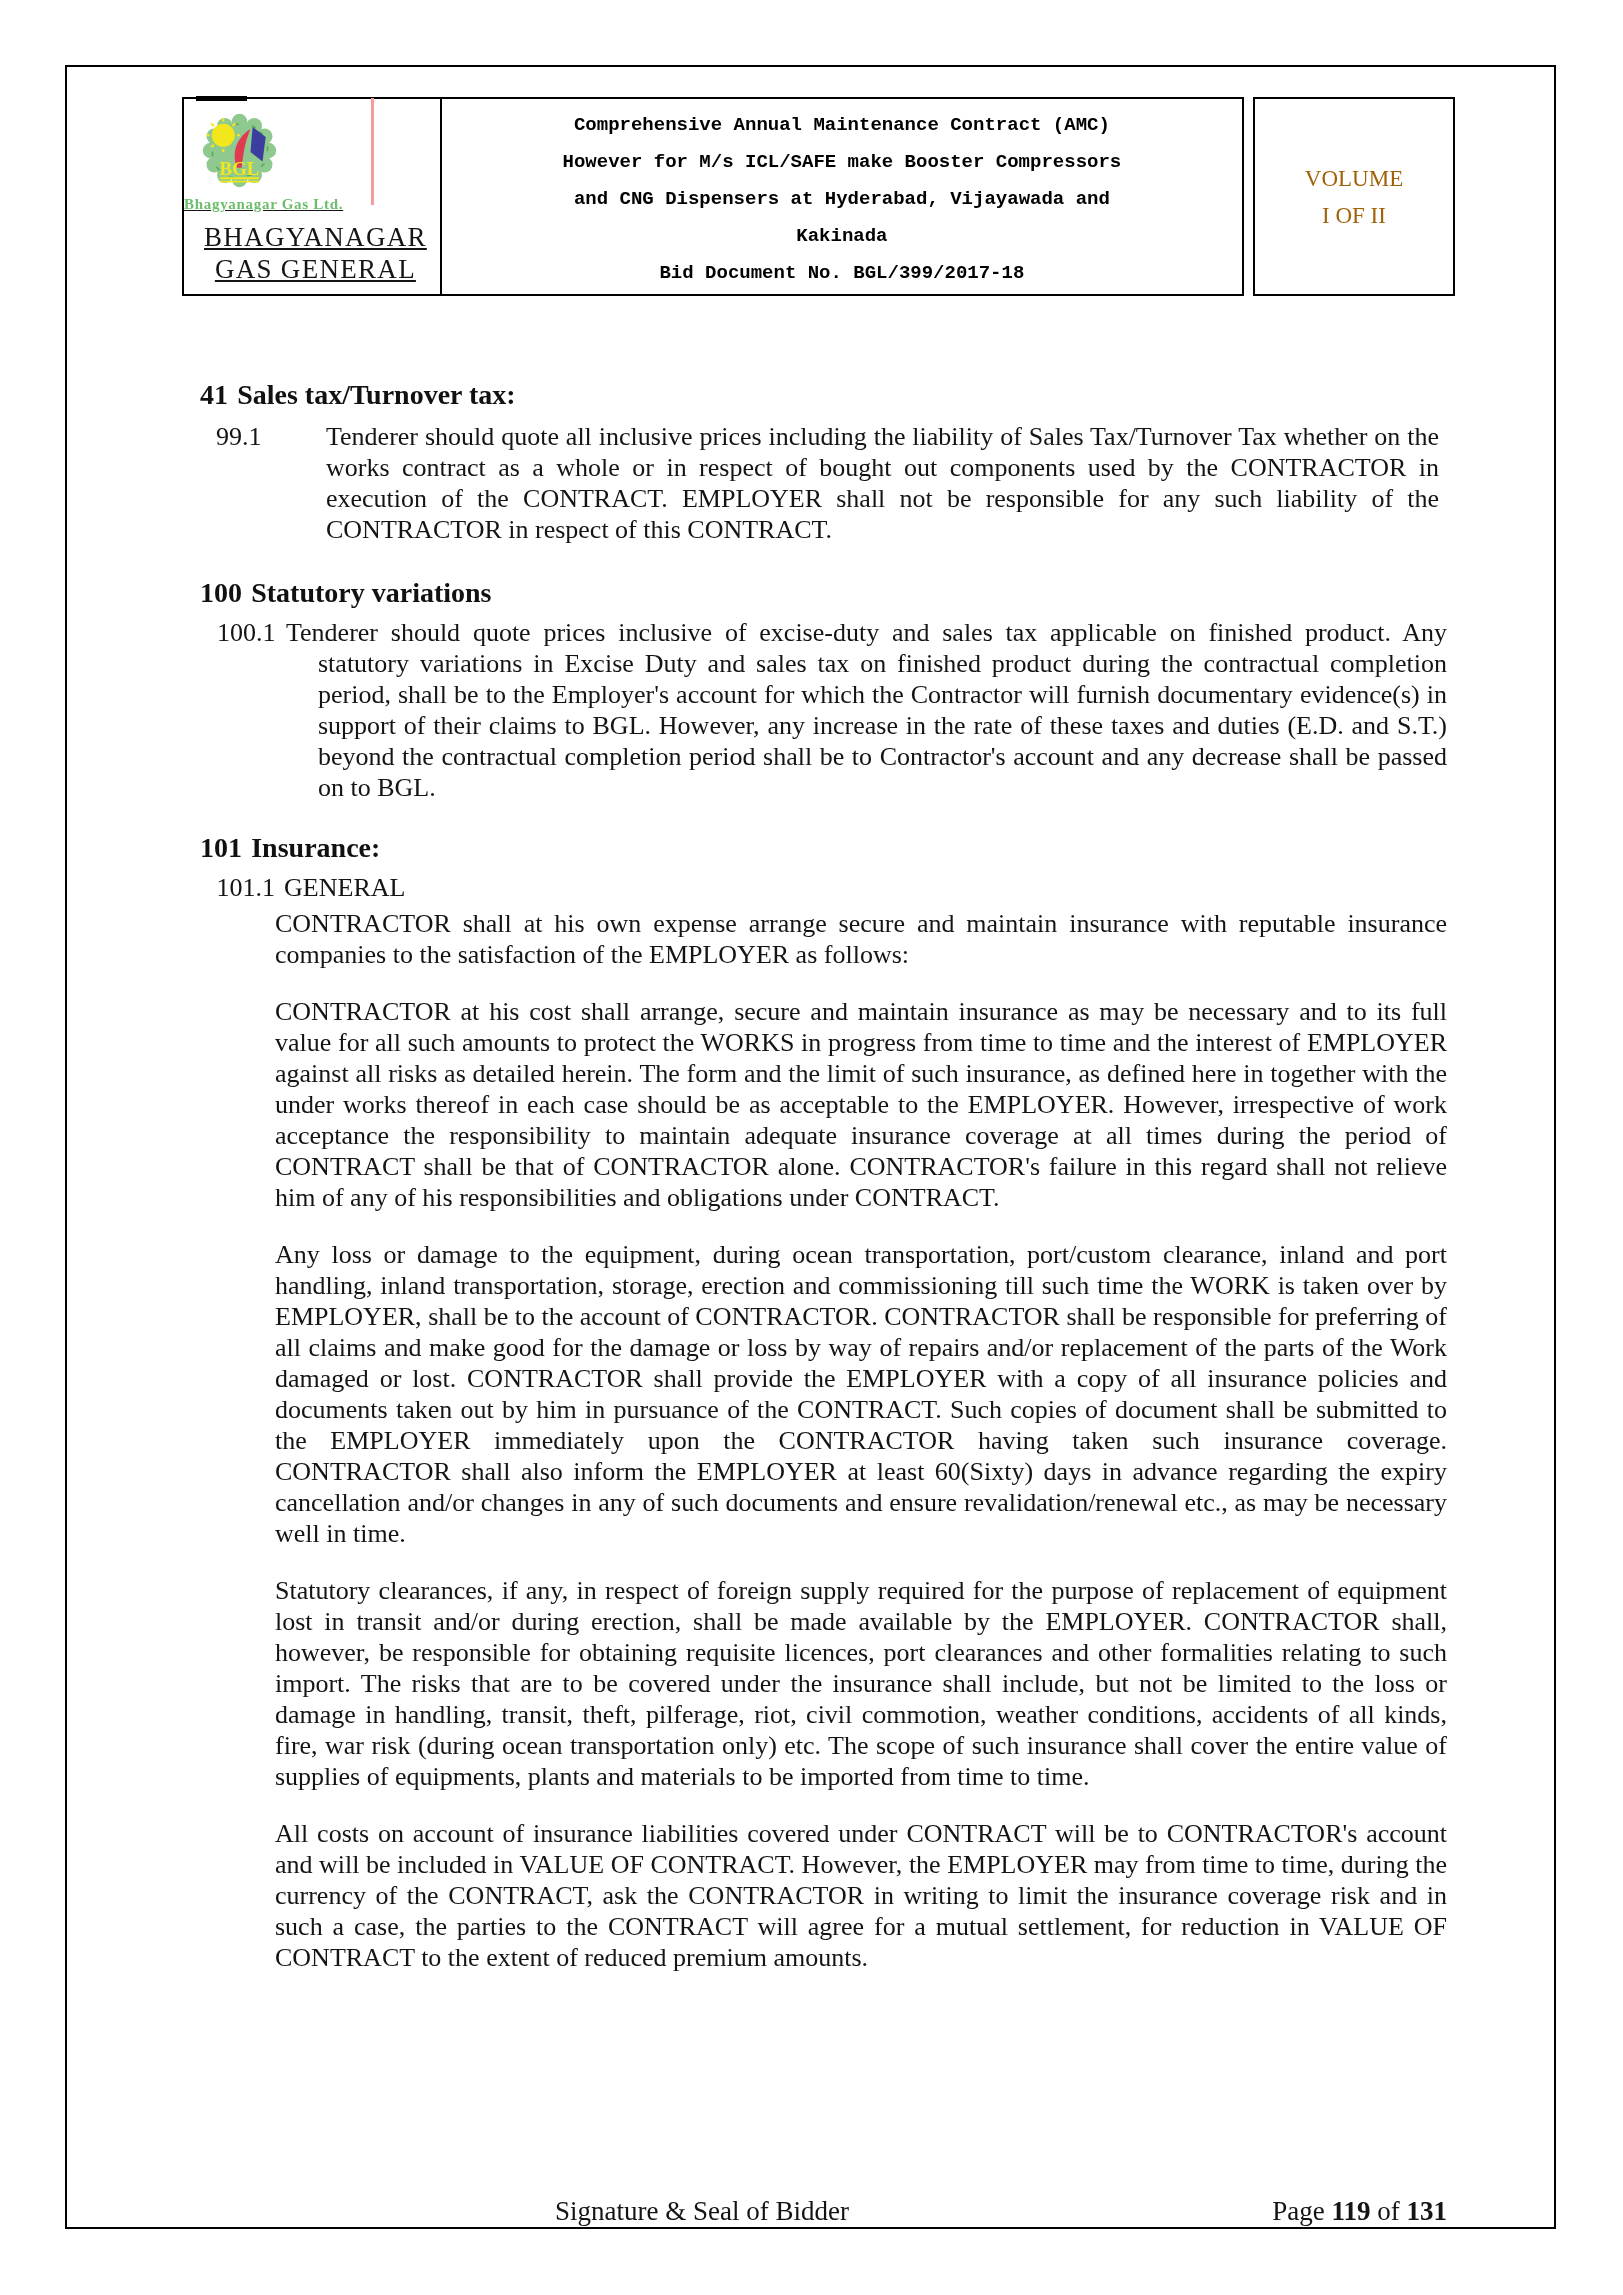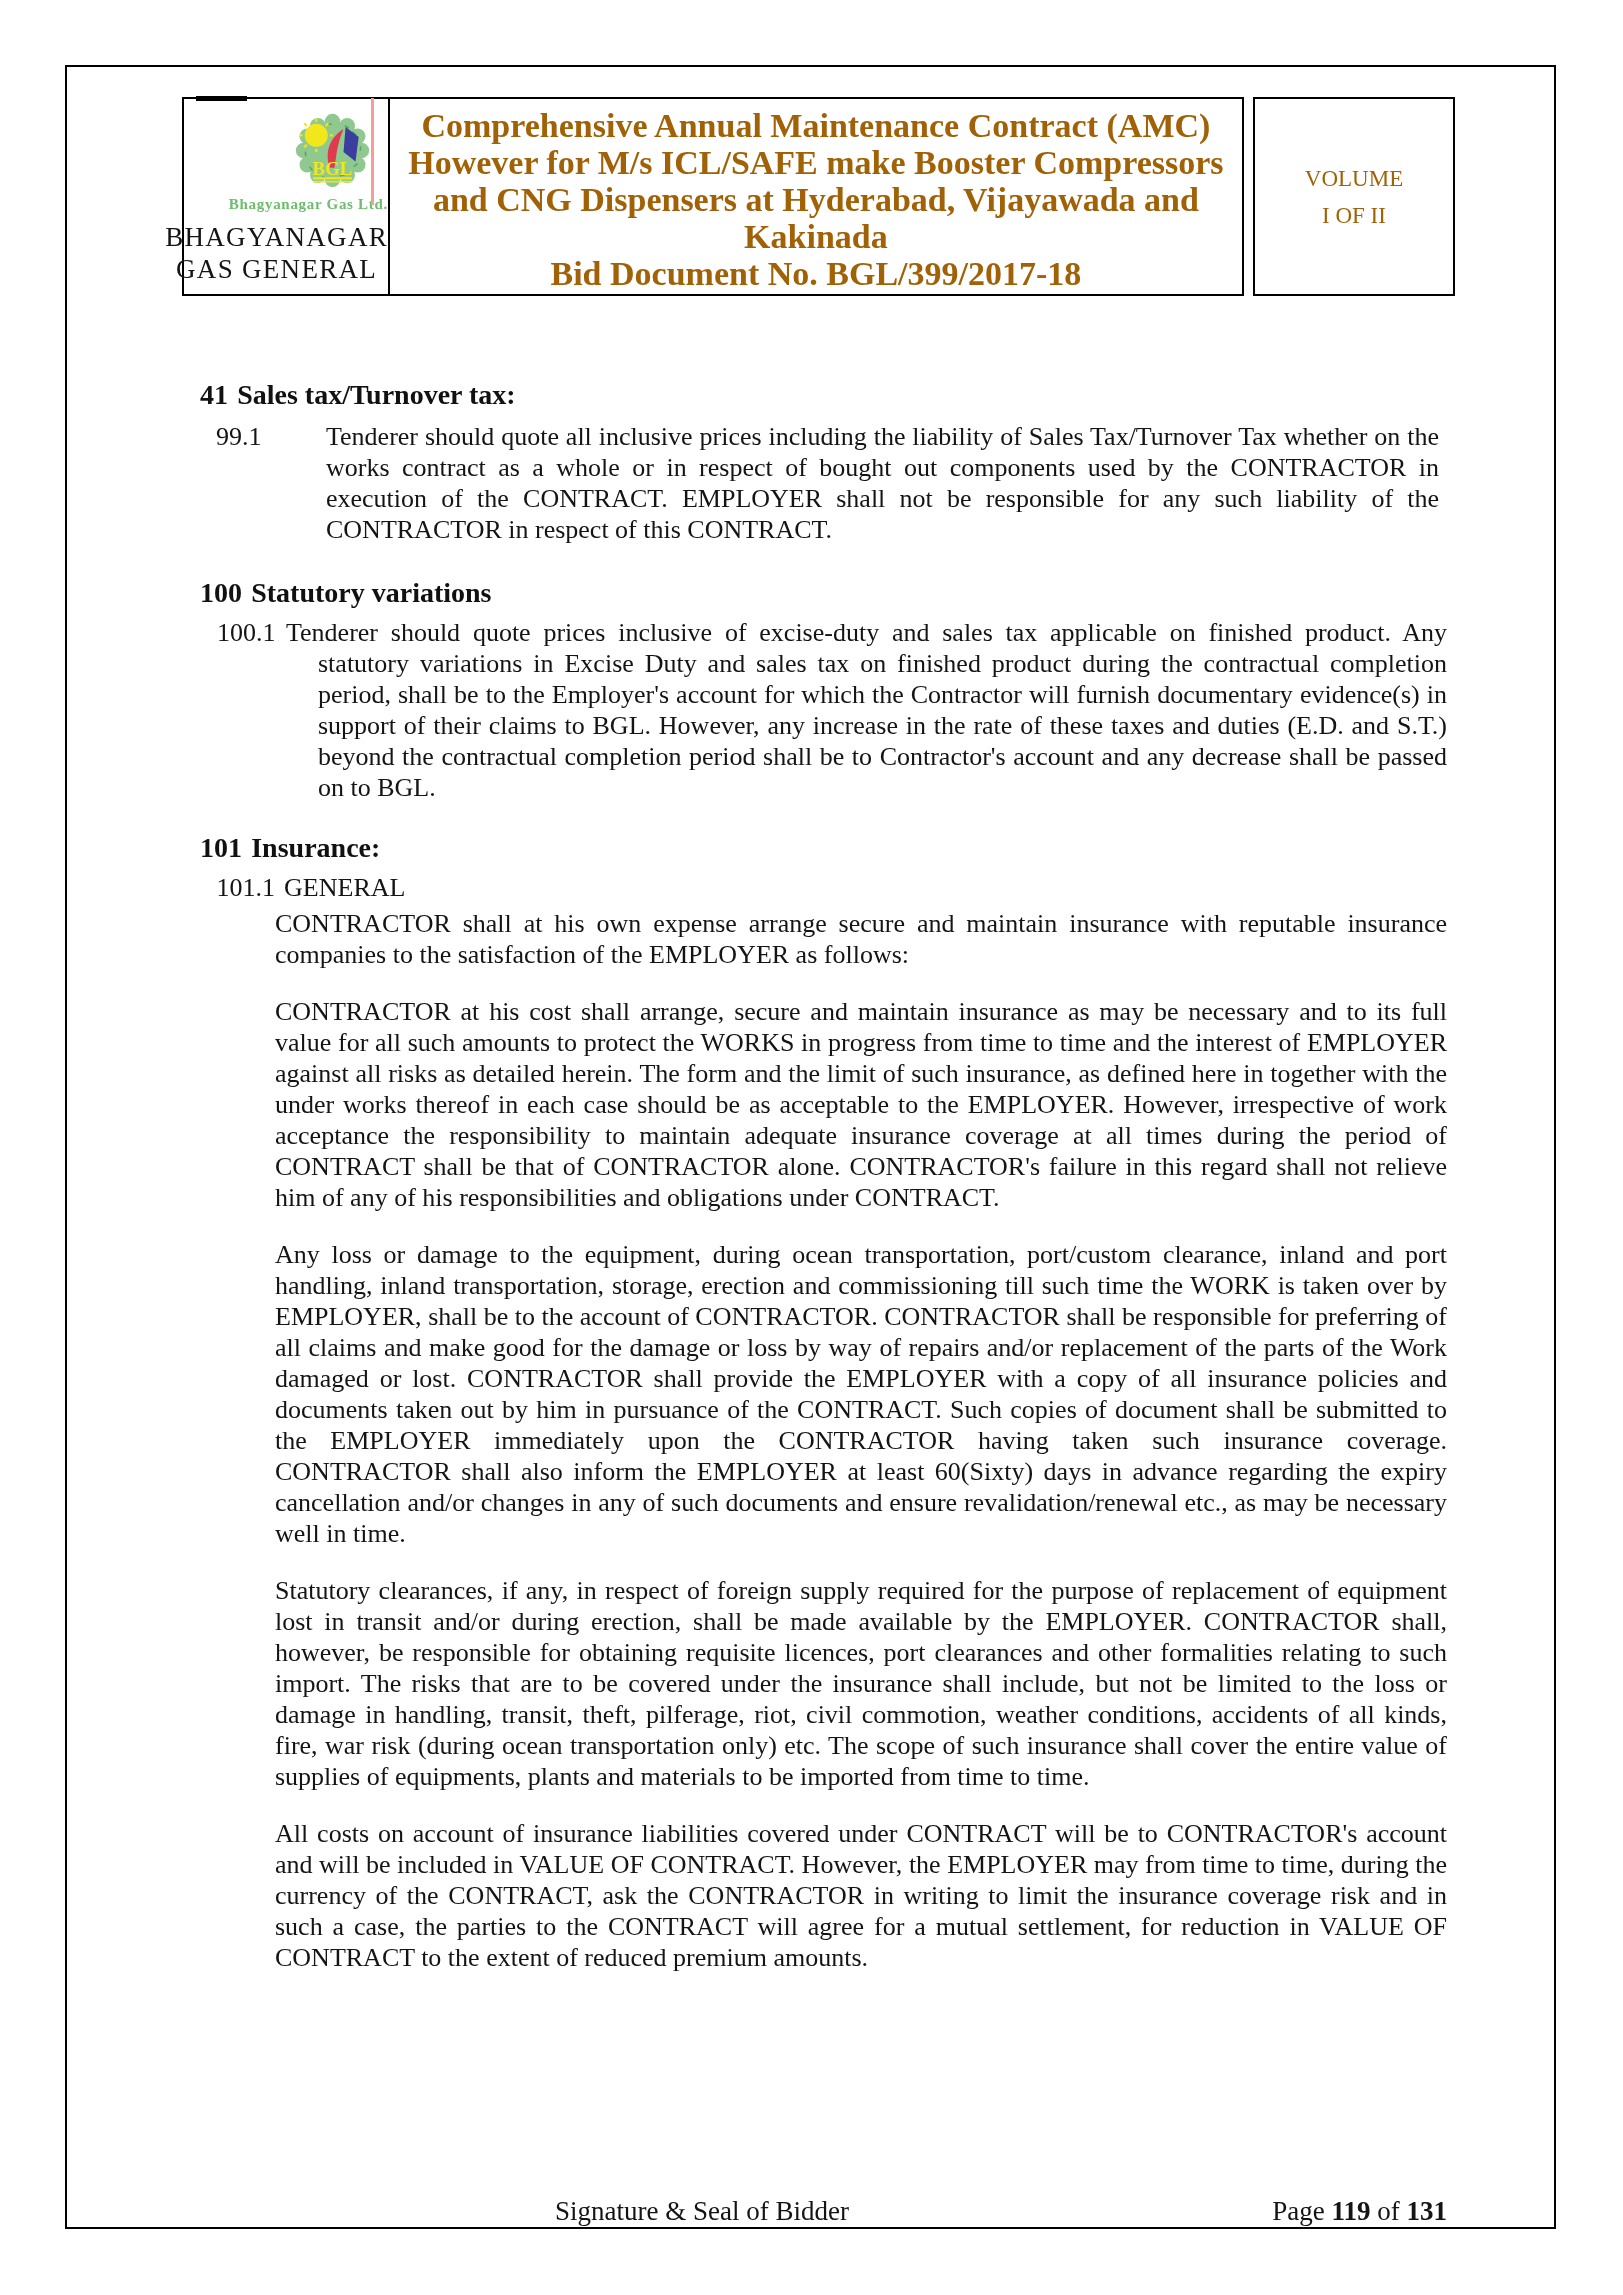--- a/index.html
+++ b/index.html
@@ -19,34 +19,35 @@
   }
   
   .header-box{
     position:absolute;left:182px;top:97px;
     width:1273px;height:199px;
     display:flex;align-items:stretch;
     box-sizing:border-box;
   }
   .header-box .cell{box-sizing:border-box;}
   .cell-logo{
-    width:208px;border:2.6px solid #000;
-    display:flex;flex-direction:column;align-items:flex-end;
+    width:260px;border:2.6px solid #000;
+    display:flex;flex-direction:column;align-items:flex-start;
     padding-top:6.5px;
+    text-decoration:underline;
   }
   .cell-title{
     flex:1;border:2.6px solid #000;border-left:none;
     text-align:center;padding-top:7.9px;
   }
   .cell-vol{
     width:202px;border:2.6px solid #000;margin-left:9.2px;
     display:flex;flex-direction:column;justify-content:center;align-items:center;
   }
   .title-line{
-    display:block;font-weight:bold;font-size:34px;line-height:37px;color:#a16207;
+    display:block;font-weight:bold;font-size:19px;line-height:37px;color:#000000;font-family:Liberation Mono, monospace;
   }
   .vol-line{display:block;font-size:23px;line-height:37px;color:#a16207;}
   .logo-caption{font-size:15px;font-weight:bold;color:#6cbd6c;letter-spacing:0.7px;margin-top:1.3px;}
   .org-name{margin-top:7.9px;text-align:center;}
   .org-line{display:block;font-size:27px;line-height:32px;color:#151515;letter-spacing:1.3px;padding-left:20px;}
   
   .artifact-notch{position:absolute;left:196px;top:96px;width:51px;height:4.6px;background:#000;}
   .artifact-redline{position:absolute;left:371px;top:98px;width:2.6px;height:107px;background:#f59c9c;}
   
   .doc-body{

